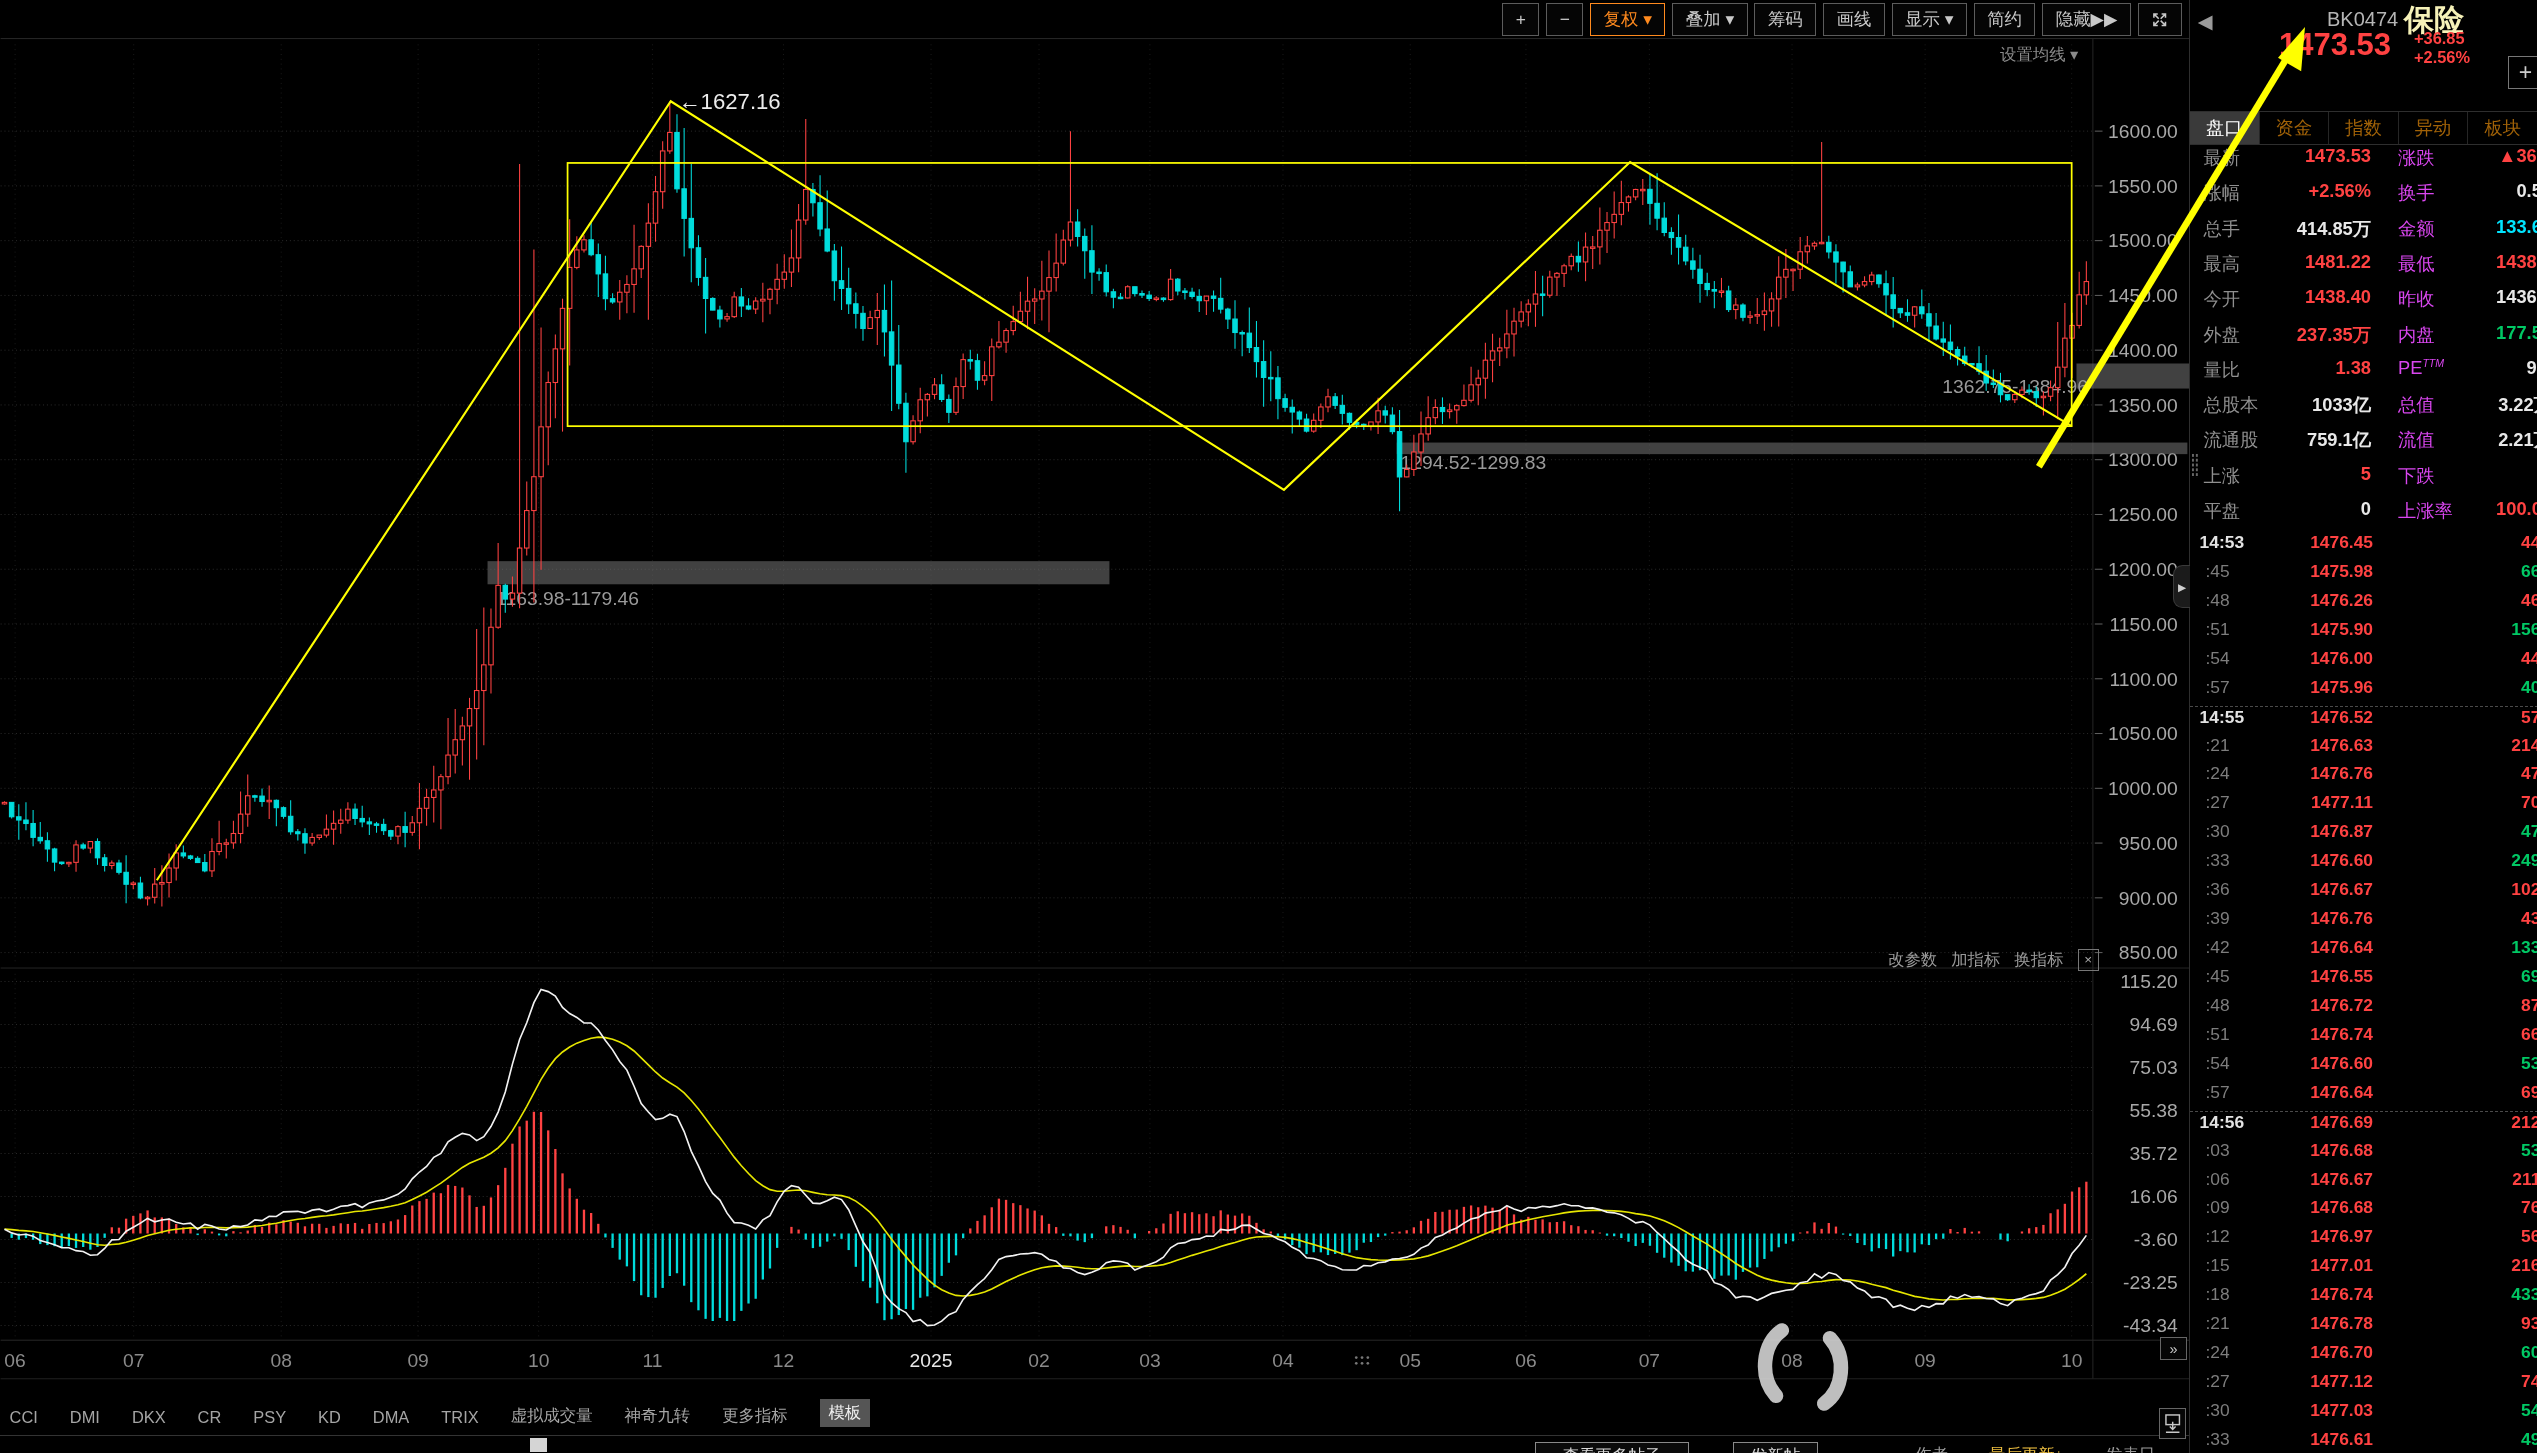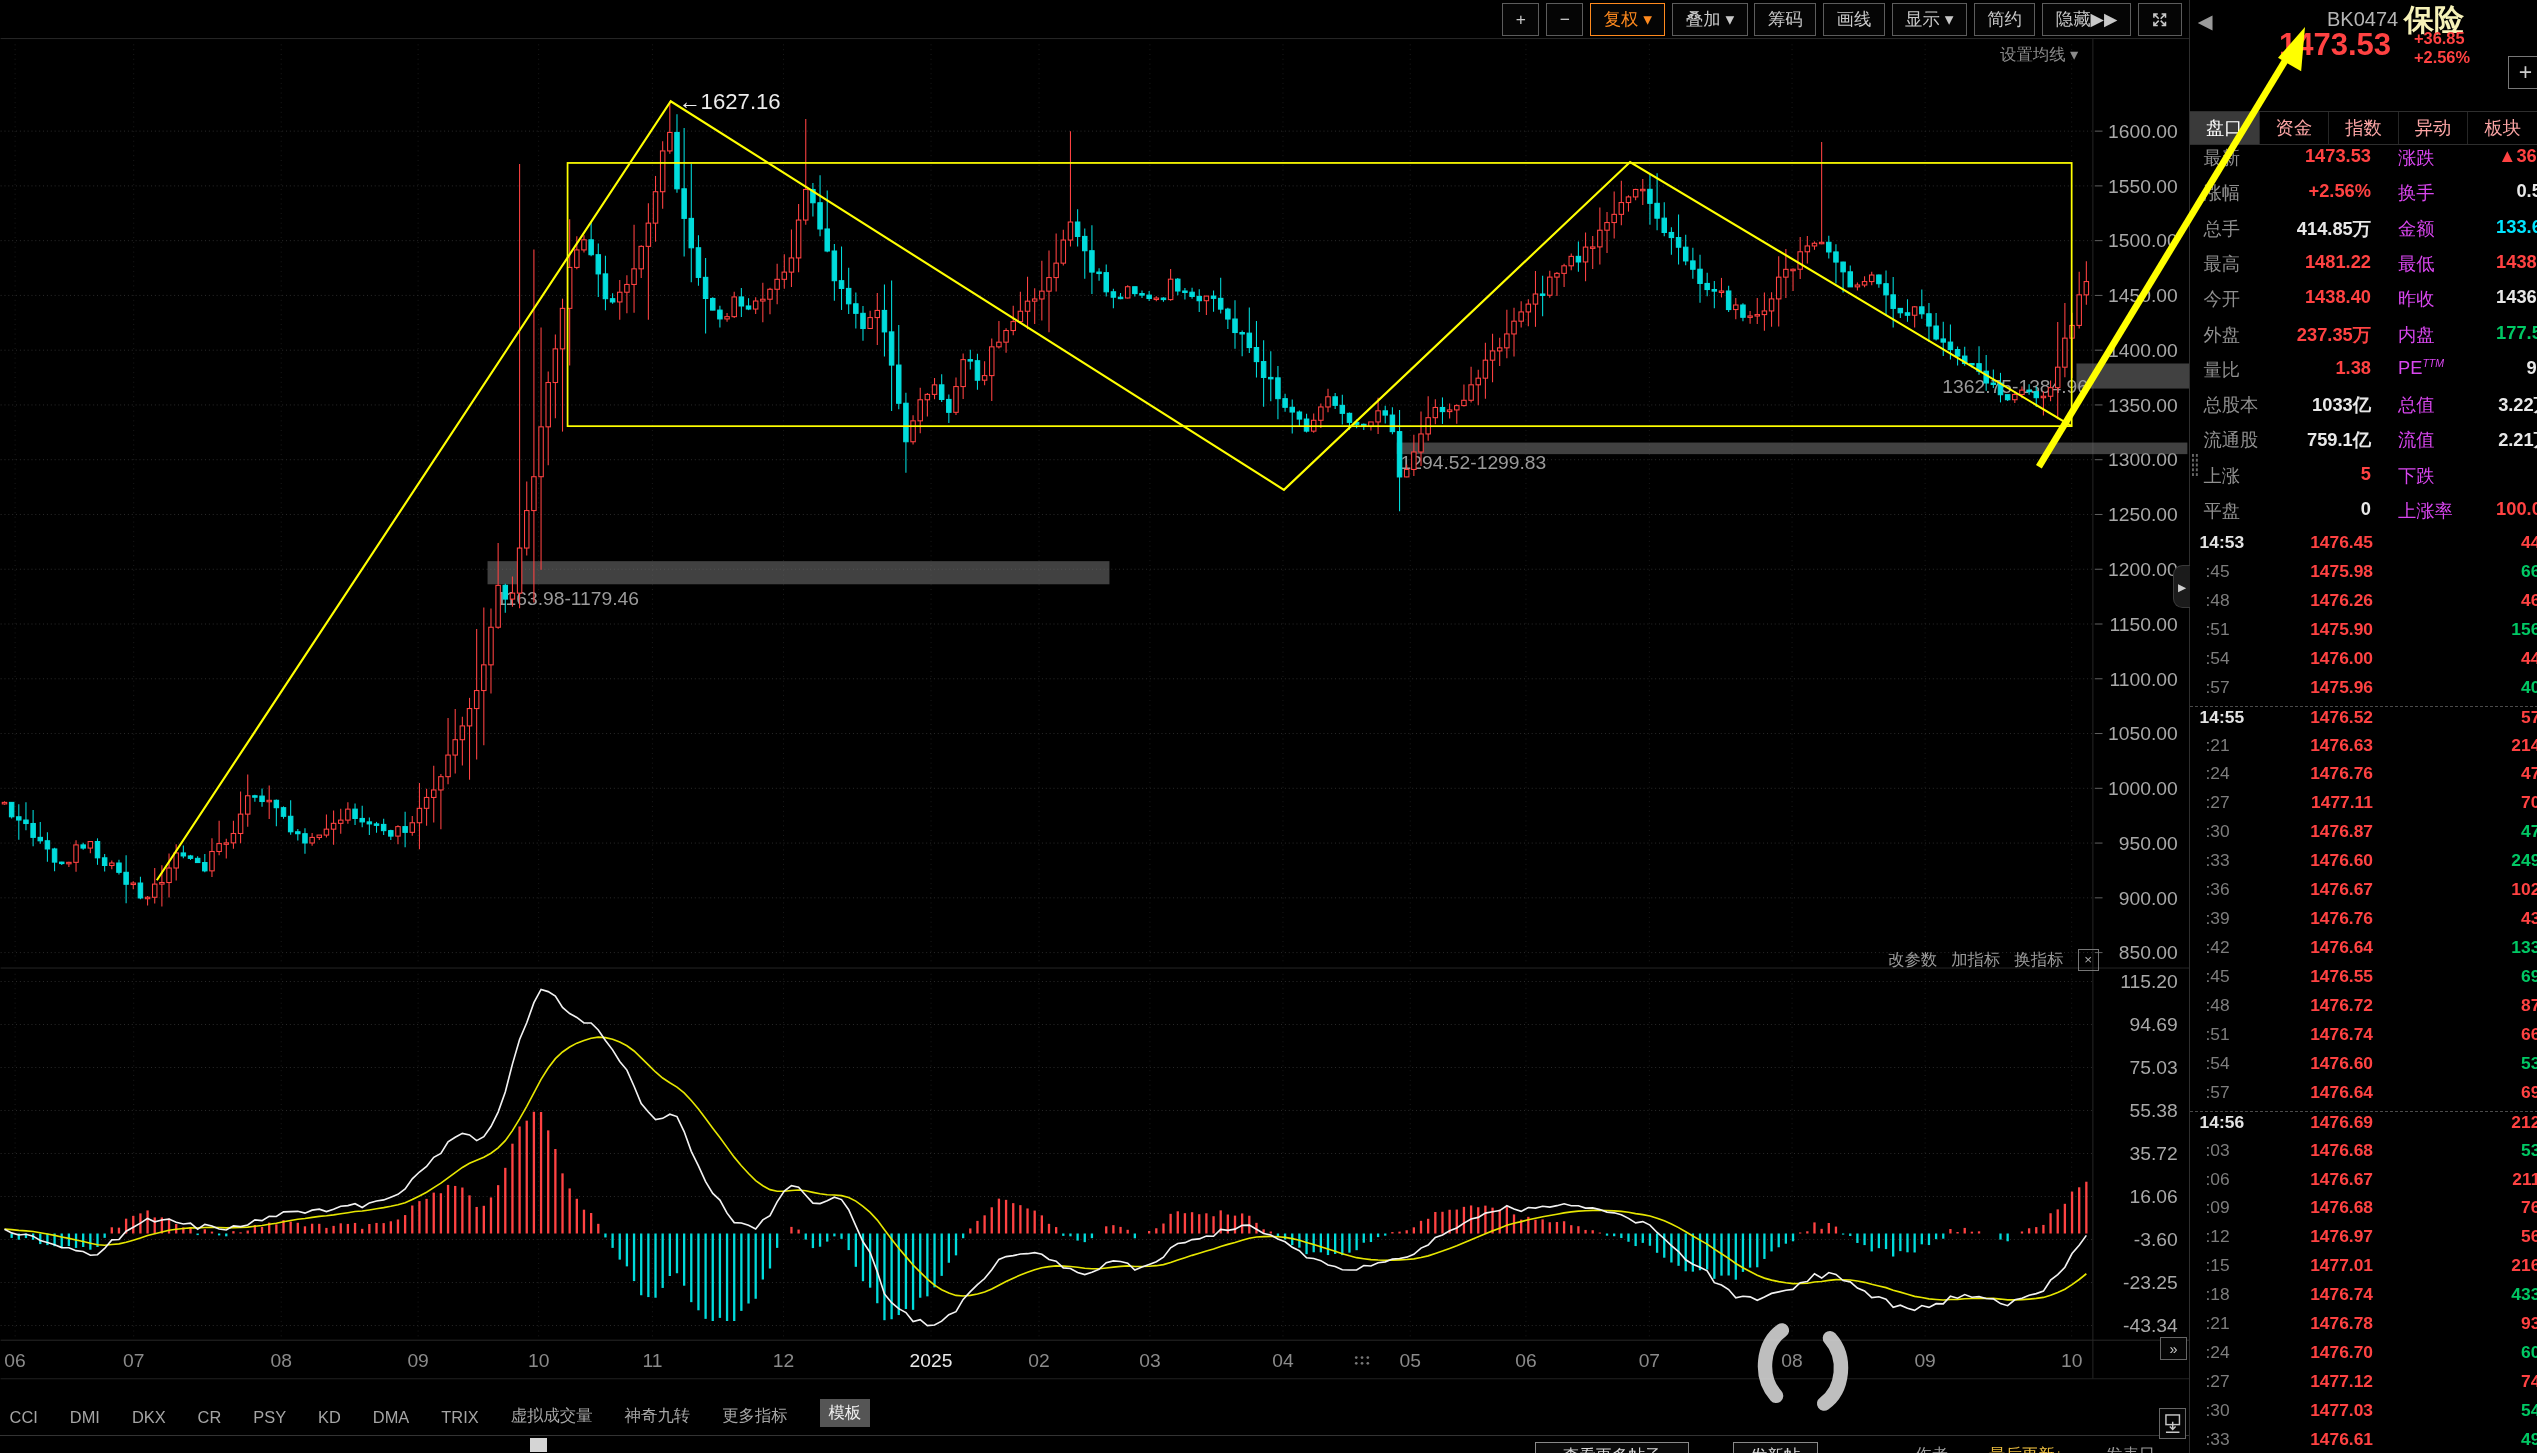--- a/index.html
+++ b/index.html
@@ -15,21 +15,21 @@
     border-left:1px solid #2e2e2e;overflow:hidden;z-index:10;}
   #panel .hdr-code{position:absolute;left:137px;top:7.7px;font-size:20px;color:#b5b5b5;}
   #panel .hdr-name{position:absolute;left:214px;top:0px;font-size:30px;font-weight:bold;color:#f6f2b8;}
   #panel .hdr-price{position:absolute;left:89px;top:27px;font-size:31px;font-weight:bold;color:#ff4242;}
   #panel .hdr-chg{position:absolute;left:224px;top:29px;font-size:16.4px;font-weight:bold;color:#ff4242;line-height:19.3px;}
   #panel .back{position:absolute;left:7.7px;top:9.6px;color:#9a9a9a;font-size:19.3px;}
   #panel .plusbox{position:absolute;left:318px;top:56px;width:33px;height:31px;border:1px solid #777;
     color:#ccc;font-size:23px;display:flex;align-items:center;justify-content:center;}
   #tabs{position:absolute;left:0;top:111px;width:100%;height:32px;border-top:1px solid #2e2e2e;
     border-bottom:1px solid #2e2e2e;display:flex;align-items:center;}
-  .tab{width:70px;height:32px;line-height:32px;text-align:center;color:#fca5a5;font-size:18.3px;
+  .tab{width:70px;height:32px;line-height:32px;text-align:center;color:#a16207;font-size:18.3px;
     border-right:1px solid #262626;box-sizing:border-box;}
   .tab.active{background:#3a3a3a;color:#fff;}
   #quote{position:absolute;left:0;top:145px;width:100%;}
   .qrow{position:absolute;width:100%;height:36px;font-size:18.3px;}
   .qrow .l1{position:absolute;left:13.5px;color:#8f8f8f;}
   .qrow .v1{position:absolute;left:58px;width:123px;text-align:right;font-weight:bold;}
   .qrow .l2{position:absolute;left:208px;color:#d946ef;}
   .qrow .v2{position:absolute;left:231px;width:131px;text-align:right;font-weight:bold;}
   sup{font-size:10.6px;font-style:italic;}
   #ticks{position:absolute;left:0;top:532px;width:100%;}

